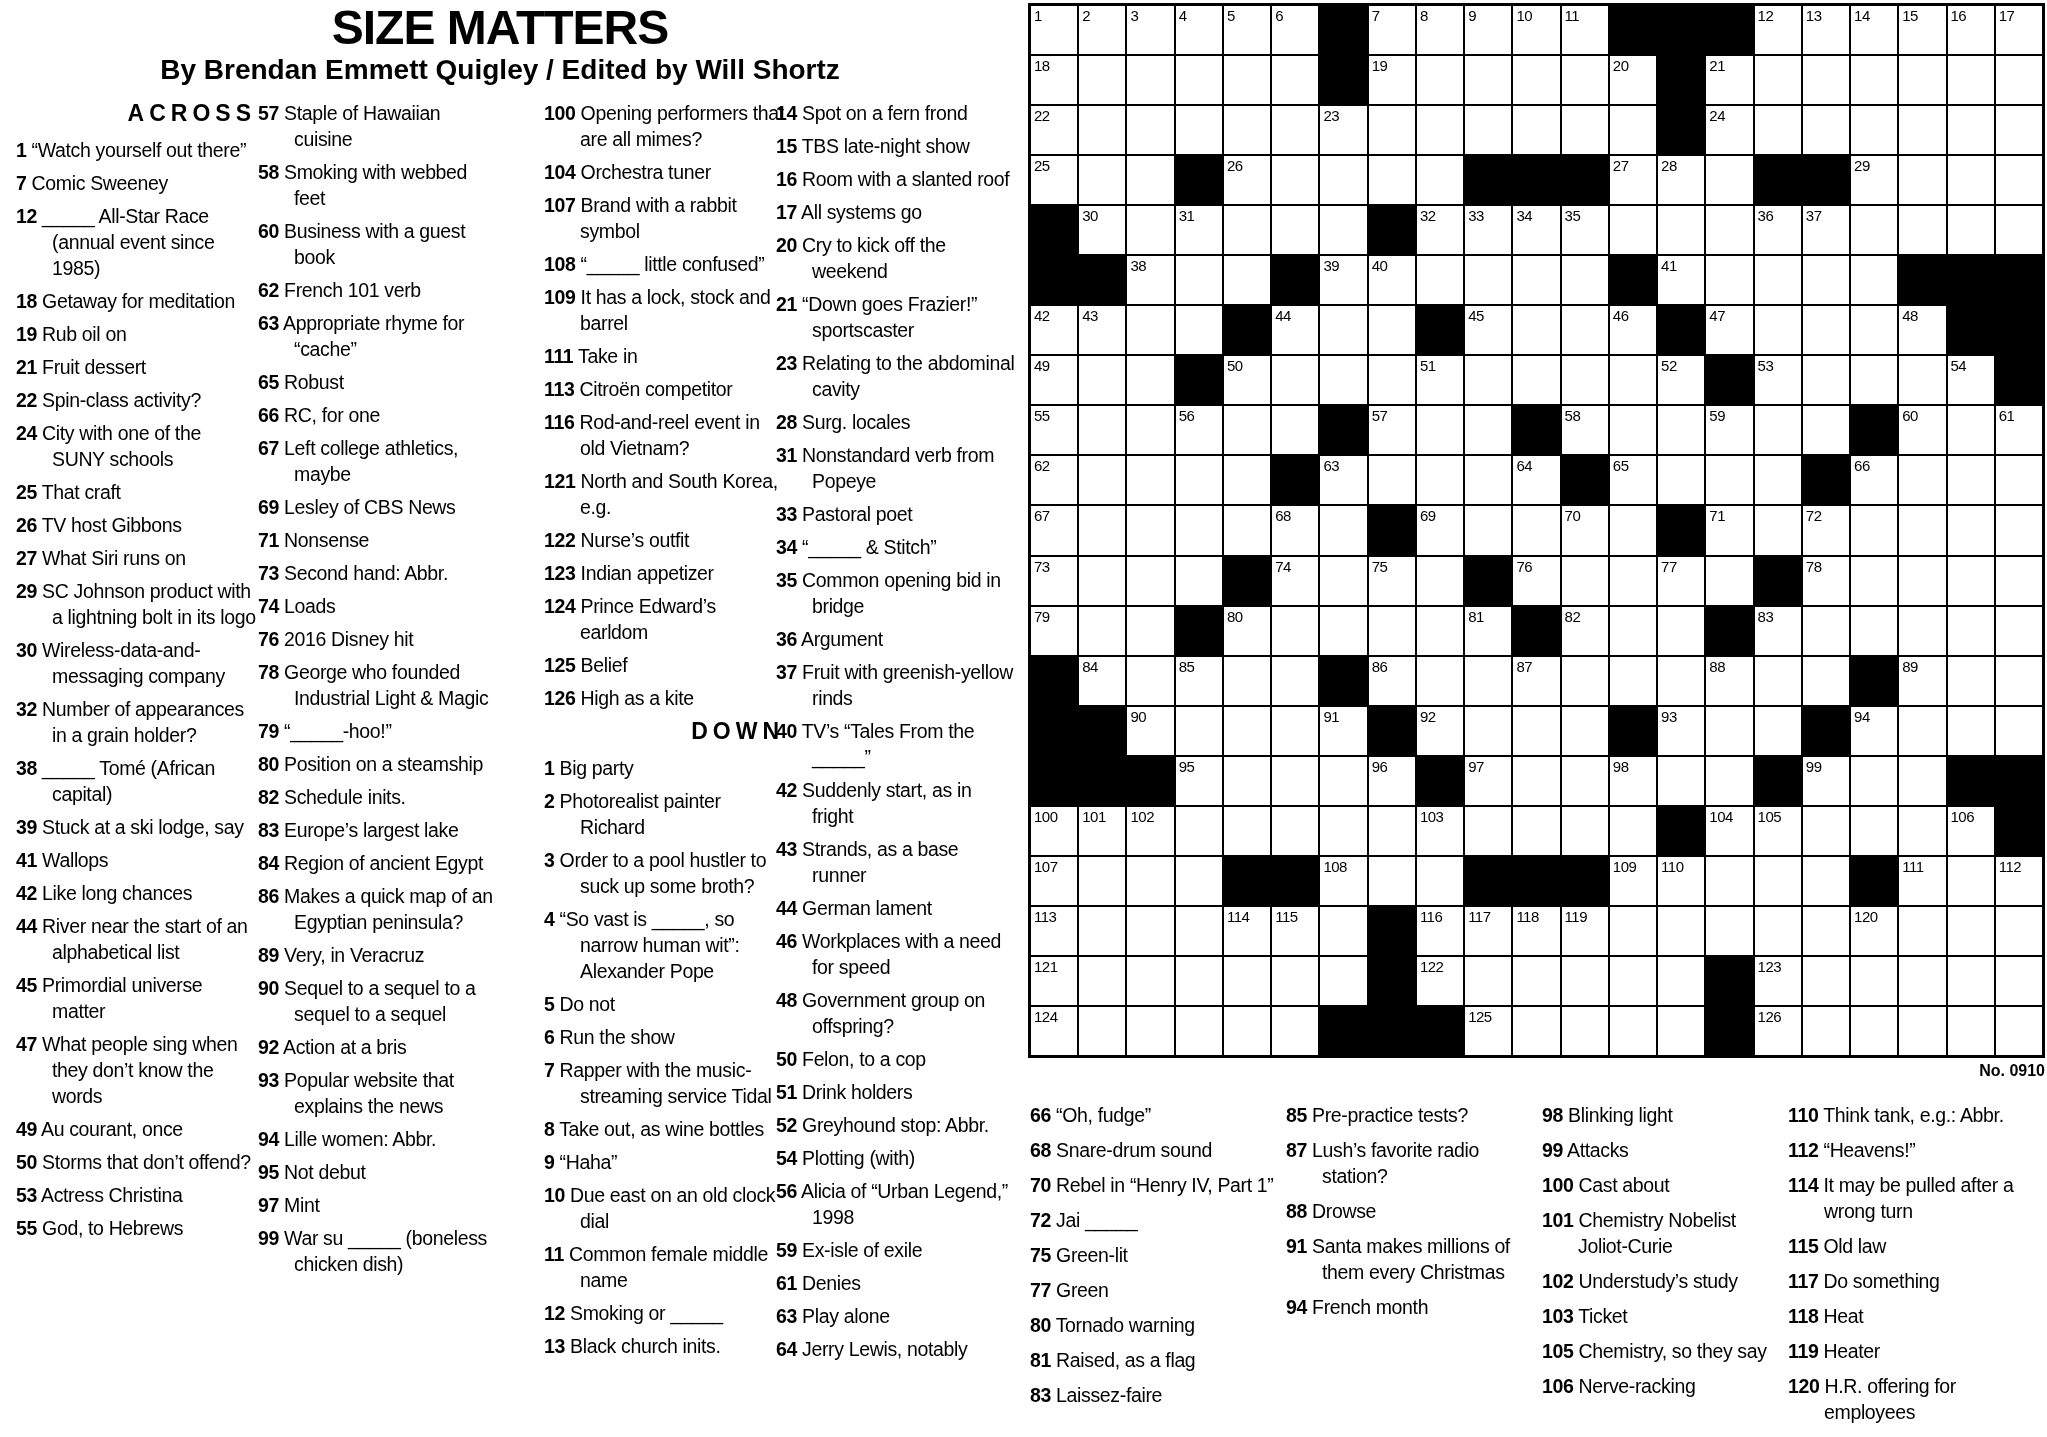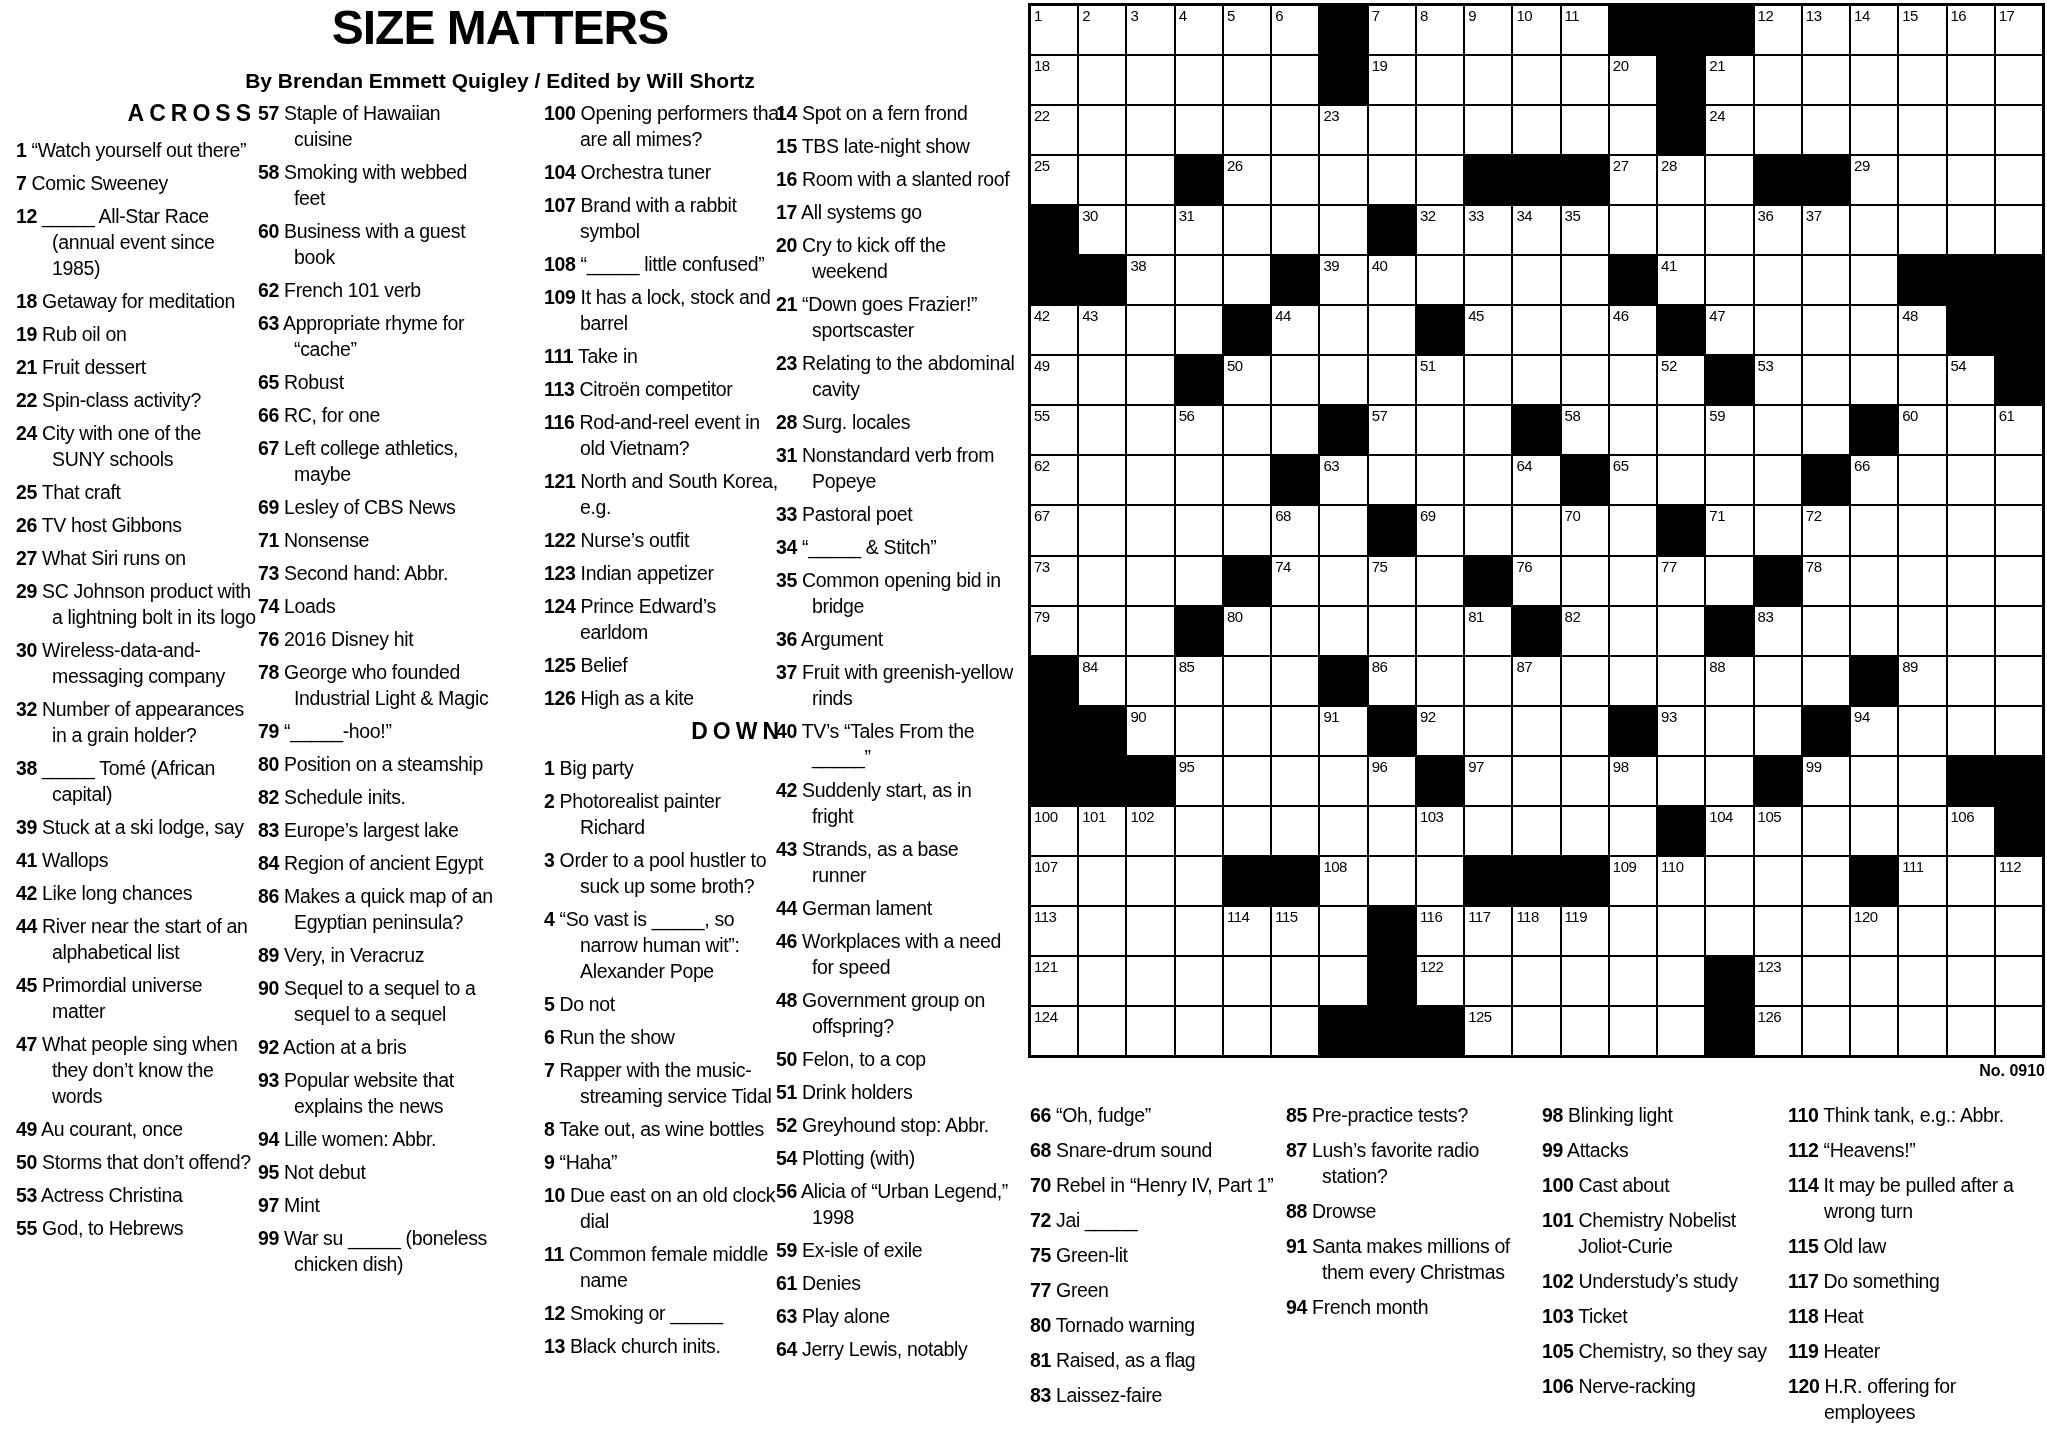--- a/index.html
+++ b/index.html
@@ -7,21 +7,21 @@
   body {
     position: relative;
     font-family: "Liberation Sans", sans-serif;
     color: #000;
     -webkit-font-smoothing: antialiased;
   }
 
   
   .title-block { position: absolute; left: 0; top: 5px; width: 1000px; text-align: center; }
   .puzzle-title { font-size: 48px; font-weight: bold; letter-spacing: -1px; line-height: 46px; }
-  .puzzle-byline { font-size: 21px; font-weight: bold; margin-top: 18px; }
+  .puzzle-byline { font-size: 28px; font-weight: bold; margin-top: 3px; }
 
   
   .clue-col { position: absolute; top: 100px; }
   .col-1 { left: 16px;  width: 240px; }
   .col-2 { left: 258px; width: 240px; }
   .col-3 { left: 544px; width: 240px; }
   .col-4 { left: 776px; width: 240px; }
 
   .section-header {
     font-size: 23px; font-weight: bold; letter-spacing: 5px;

